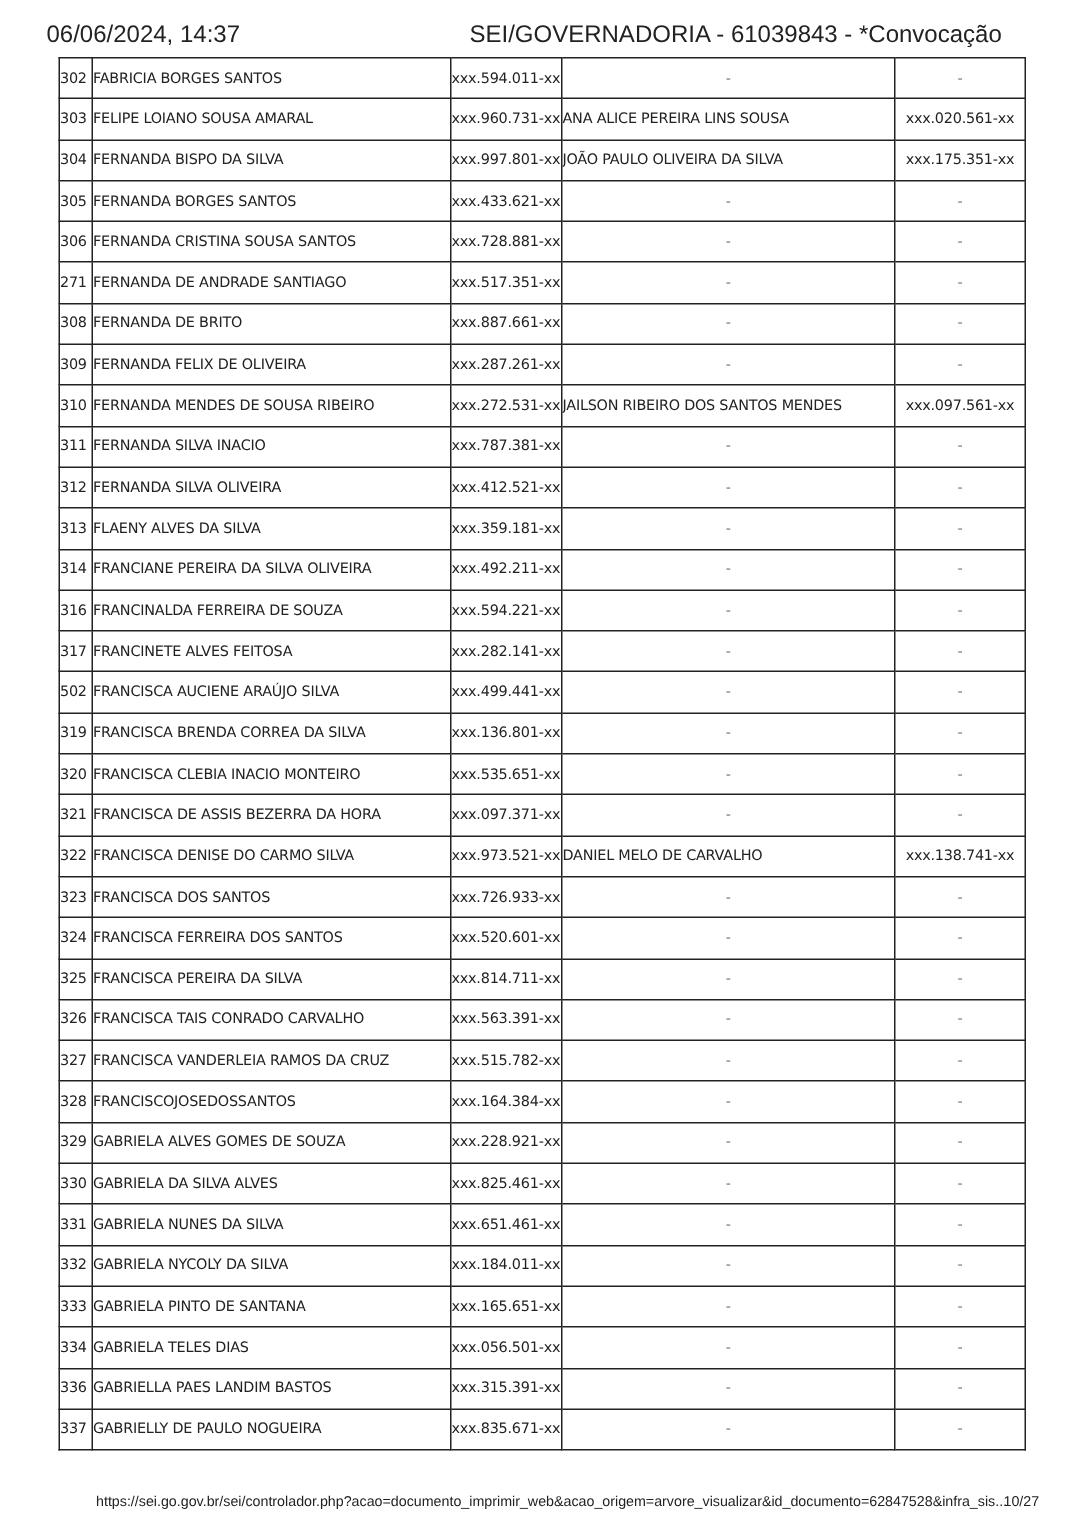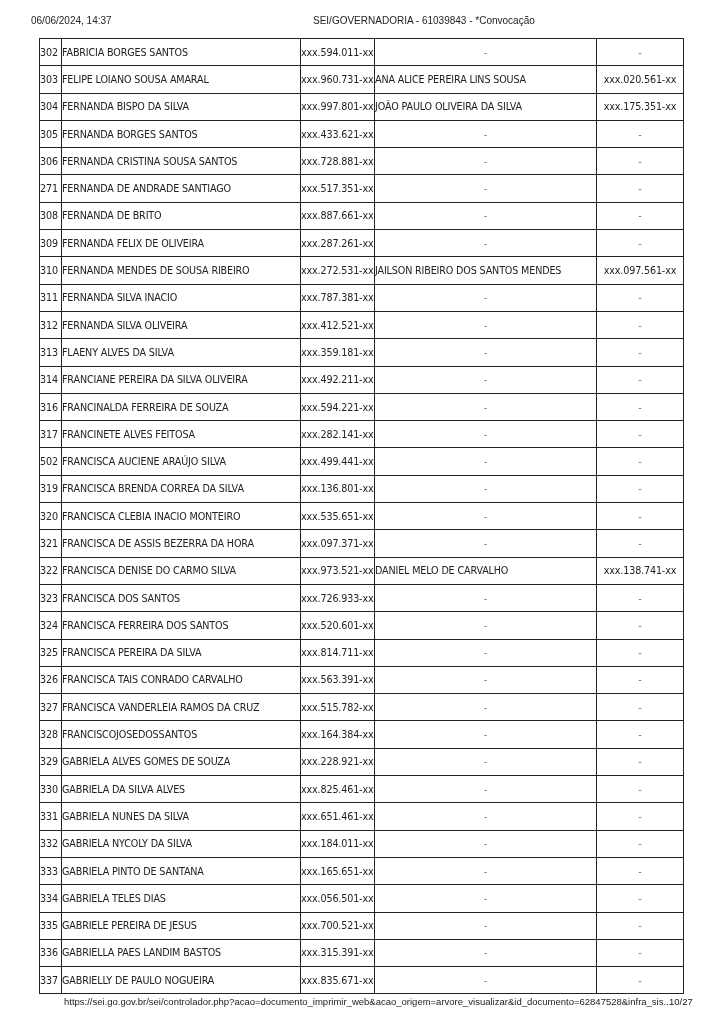--- a/index.html
+++ b/index.html
@@ -1,17 +1,17 @@
 <!DOCTYPE html>
 <html><head>
 <meta charset="utf-8">
 <style>
   html, body { margin:0; padding:0; background:#ffffff; }
   body { width:724px; height:1024px; position:relative; overflow:hidden; font-family:"Liberation Sans", sans-serif; color:#222; }
-  .hdr { position:absolute; top:15px; left:0; width:724px; height:14px; font-size:10px; }
+  .hdr { position:absolute; top:15px; left:0; width:724px; height:14px; font-size:16px; }
   .hdr .date { position:absolute; left:31px; top:0; }
   .hdr .title { position:absolute; left:313px; top:0; }
   table.grid { position:absolute; left:39px; top:38px; border-collapse:collapse; table-layout:fixed; }
   table.grid td { border:1.4px solid #222; height:26.3px; padding:0; font-size:9.6px; white-space:nowrap; overflow:hidden; font-family:"DejaVu Sans", sans-serif; letter-spacing:-0.15px; }
   td.num { width:21px; text-align:left; padding-left:1px; }
   td.name { width:238px; padding-left:1px; }
   td.cpf { width:73px; padding-left:2px; font-size:9px;margin-left:32px; }
   td.rname { width:221px; padding-left:1px; }
   td.rname.empty { text-align:center; color:#777; }
   td.rcpf { width:86px; text-align:center; font-size:9px; }
@@ -249,27 +249,20 @@
         <td class="rcpf empty">-</td>
       </tr>
       <tr>
         <td class="num">334</td>
         <td class="name">GABRIELA TELES DIAS</td>
         <td class="cpf">xxx.056.501-xx</td>
         <td class="rname empty">-</td>
         <td class="rcpf empty">-</td>
       </tr>
       <tr>
-        <td class="num">335</td>
-        <td class="name">GABRIELE PEREIRA DE JESUS</td>
-        <td class="cpf">xxx.700.521-xx</td>
-        <td class="rname empty">-</td>
-        <td class="rcpf empty">-</td>
-      </tr>
-      <tr>
         <td class="num">336</td>
         <td class="name">GABRIELLA PAES LANDIM BASTOS</td>
         <td class="cpf">xxx.315.391-xx</td>
         <td class="rname empty">-</td>
         <td class="rcpf empty">-</td>
       </tr>
       <tr>
         <td class="num">337</td>
         <td class="name">GABRIELLY DE PAULO NOGUEIRA</td>
         <td class="cpf">xxx.835.671-xx</td>

